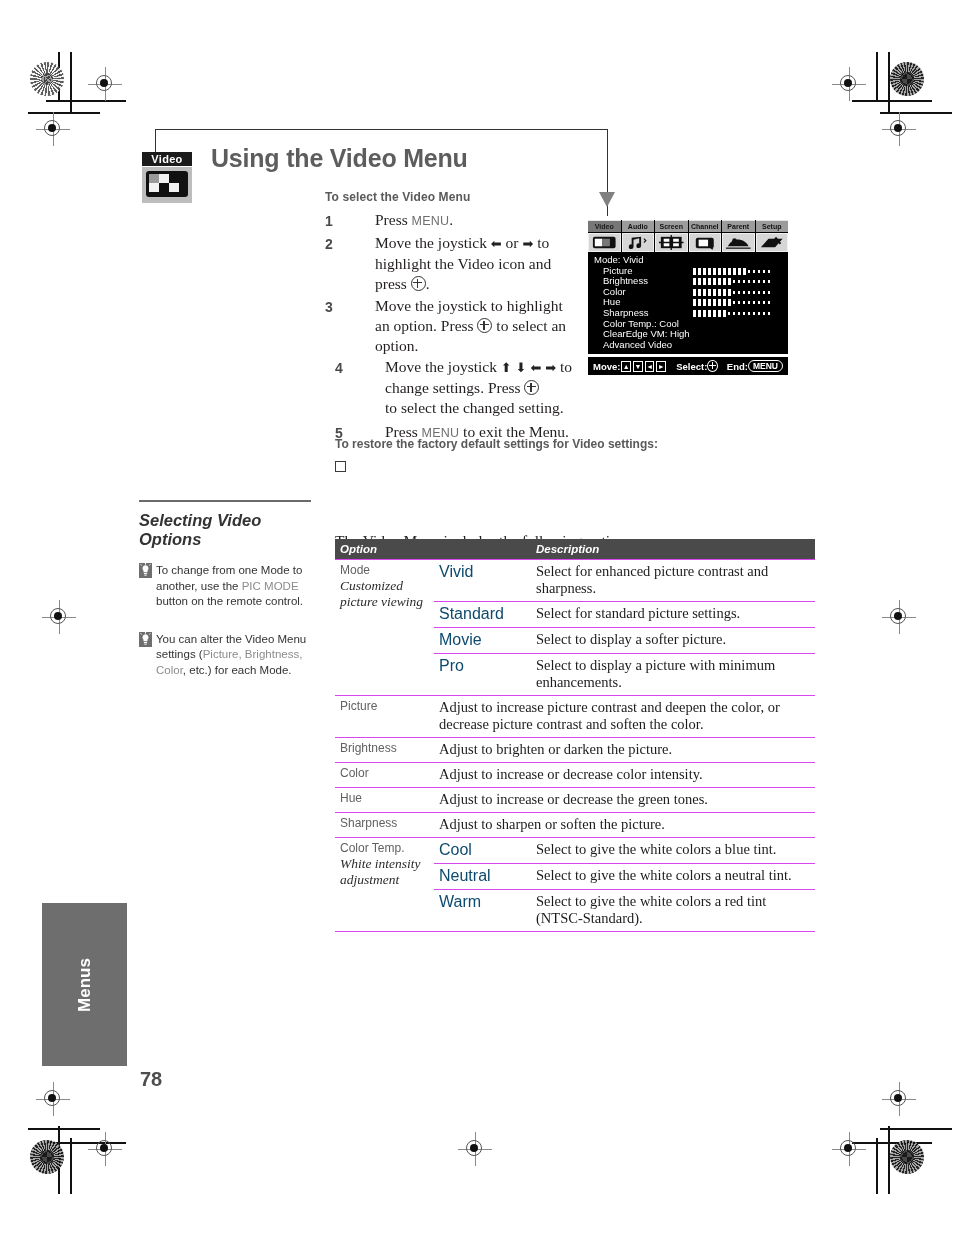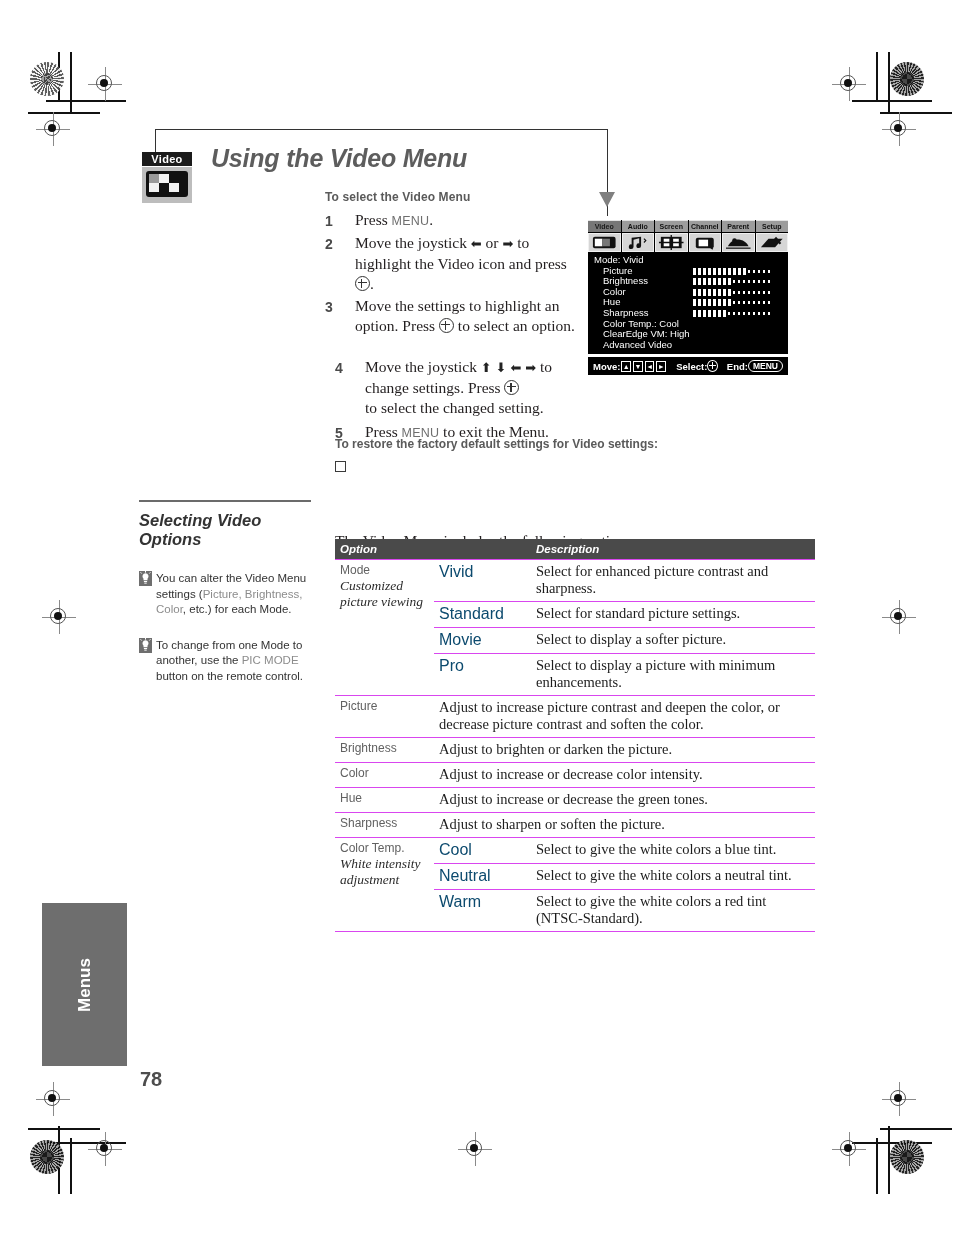--- a/index.html
+++ b/index.html
@@ -38,30 +38,30 @@
   .video-badge{position:absolute;left:142px;top:152px;width:50px;}
   .video-badge .cap{background:#1b1b1b;color:#fff;font-family:"Liberation Sans",sans-serif;
         font-weight:bold;font-size:11px;text-align:center;line-height:14px;height:14px;
         letter-spacing:.3px;}
   .video-badge .tvbox{background:#bdbdbd;padding:4px 4px 6px 4px;margin-top:1px;}
   .video-badge .tvscreen{background:#111;border-radius:3px;height:26px;position:relative;
         padding:3px;box-sizing:border-box;}
   .sq{position:absolute;width:10px;height:9px;}
 
   .title{position:absolute;left:211px;top:144px;font-family:"Liberation Sans",sans-serif;
-         font-style:italic;font-weight:bold;font-size:25px;color:#5d5d5d;letter-spacing:-.2px;}
+         font-weight:bold;font-size:25px;color:#5d5d5d;letter-spacing:-.2px;}
 
   
   .proc{position:absolute;left:325px;top:190px;width:255px;}
   .proc h4{font-family:"Liberation Sans",sans-serif;font-size:12px;font-weight:bold;
            color:#5a5a5a;margin:0 0 6px 0;letter-spacing:.1px;}
   .step{display:flex;margin-bottom:2px;font-size:15.5px;line-height:20px;}
   .step .num{font-family:"Liberation Sans",sans-serif;font-weight:bold;font-size:14px;
              color:#4a4a4a;width:30px;flex:none;padding-top:1px;}
-  .step .txt{flex:1;}
+  .step .txt{flex:1;margin-left:20px;}
   .mono{font-family:"Liberation Sans",sans-serif;font-size:12.5px;color:#6e6e6e;
         letter-spacing:.2px;}
   .jbtn{display:inline-block;width:13px;height:13px;border:1px solid #333;border-radius:50%;
         position:relative;vertical-align:-2px;}
   .jbtn::before{content:"";position:absolute;left:5px;top:1.5px;width:1.4px;height:9px;background:#333;}
   .jbtn::after{content:"";position:absolute;top:5px;left:1.5px;width:9px;height:1.4px;background:#333;}
   .ar{font-size:13px;color:#222;}
 
   .wide{position:absolute;left:335px;top:357px;width:480px;font-size:15.5px;line-height:20px;}
   .restore{position:absolute;left:335px;top:437px;width:480px;}
@@ -263,21 +263,21 @@
       <div class="txt"><span>Move the joystick</span>
         <span class="ar">⬅</span>
         <span>or</span>
         <span class="ar">➡</span>
         <span>to highlight the Video icon and press</span>
         <span class="jbtn"></span>.</div>
     </div>
 
     <div class="step">
       <div class="num">3</div>
-      <div class="txt"><span>Move the settings to highlight an option. Press</span>
+      <div class="txt"><span>Move the joystick to highlight an option. Press</span>
         <span class="jbtn"></span>
         <span>to select an option.</span></div>
     </div>
   </div>
 
   <div class="wide">
     <div class="step">
       <div class="num">4</div>
       <div class="txt" style="max-width:250px;"><span>Move the joystick</span>
         <span class="ar">⬆</span>
@@ -466,45 +466,45 @@
       <span class="circ"></span>
       <span style="margin-left:9px;">End:</span>
       <span class="menukey">MENU</span>
     </div>
   </div>
 
   <div class="side">
     <div class="rule"></div>
     <h3>Selecting Video Options</h3>
 
+    <div class="tip">
+      <div class="bulb">
+        <svg width="13" height="15" viewBox="0 0 13 15">
+            <rect x="0" y="0" width="13" height="15" fill="#6e6e6e"></rect>
+            <path d="M6.5 2.3a3.1 3.1 0 0 0-2 5.4v1.6h4V7.7a3.1 3.1 0 0 0-2-5.4z" fill="#fff"></path>
+            <rect x="4.9" y="10" width="3.2" height="1" fill="#fff"></rect>
+            <rect x="5.3" y="11.6" width="2.4" height="1" fill="#fff"></rect>
+            <path d="M6.5 0v1.6M1.6 1.3l1 1.2M11.4 1.3l-1 1.2" stroke="#fff" stroke-width="1"></path>
+          </svg>
+      </div>
+      <div><span>To change from one Mode to another, use the </span><span class="tipword">PIC MODE</span><span> button on the remote control.</span></div>
+    </div>
+
     <div class="tip" style="margin-top:22px;">
       <div class="bulb">
         <svg width="13" height="15" viewBox="0 0 13 15">
             <rect x="0" y="0" width="13" height="15" fill="#6e6e6e"></rect>
             <path d="M6.5 2.3a3.1 3.1 0 0 0-2 5.4v1.6h4V7.7a3.1 3.1 0 0 0-2-5.4z" fill="#fff"></path>
             <rect x="4.9" y="10" width="3.2" height="1" fill="#fff"></rect>
             <rect x="5.3" y="11.6" width="2.4" height="1" fill="#fff"></rect>
             <path d="M6.5 0v1.6M1.6 1.3l1 1.2M11.4 1.3l-1 1.2" stroke="#fff" stroke-width="1"></path>
           </svg>
       </div>
       <div><span>You can alter the Video Menu settings (</span><span class="tipword">Picture, Brightness, Color</span><span>, etc.) for each Mode.</span></div>
     </div>
-
-    <div class="tip">
-      <div class="bulb">
-        <svg width="13" height="15" viewBox="0 0 13 15">
-            <rect x="0" y="0" width="13" height="15" fill="#6e6e6e"></rect>
-            <path d="M6.5 2.3a3.1 3.1 0 0 0-2 5.4v1.6h4V7.7a3.1 3.1 0 0 0-2-5.4z" fill="#fff"></path>
-            <rect x="4.9" y="10" width="3.2" height="1" fill="#fff"></rect>
-            <rect x="5.3" y="11.6" width="2.4" height="1" fill="#fff"></rect>
-            <path d="M6.5 0v1.6M1.6 1.3l1 1.2M11.4 1.3l-1 1.2" stroke="#fff" stroke-width="1"></path>
-          </svg>
-      </div>
-      <div><span>To change from one Mode to another, use the </span><span class="tipword">PIC MODE</span><span> button on the remote control.</span></div>
-    </div>
   </div>
 
   <div class="intro">The Video Menu includes the following options:</div>
 
   <table class="opts">
     <thead>
       <tr>
         <th colspan="2">Option</th>
         <th>Description</th>
       </tr>

